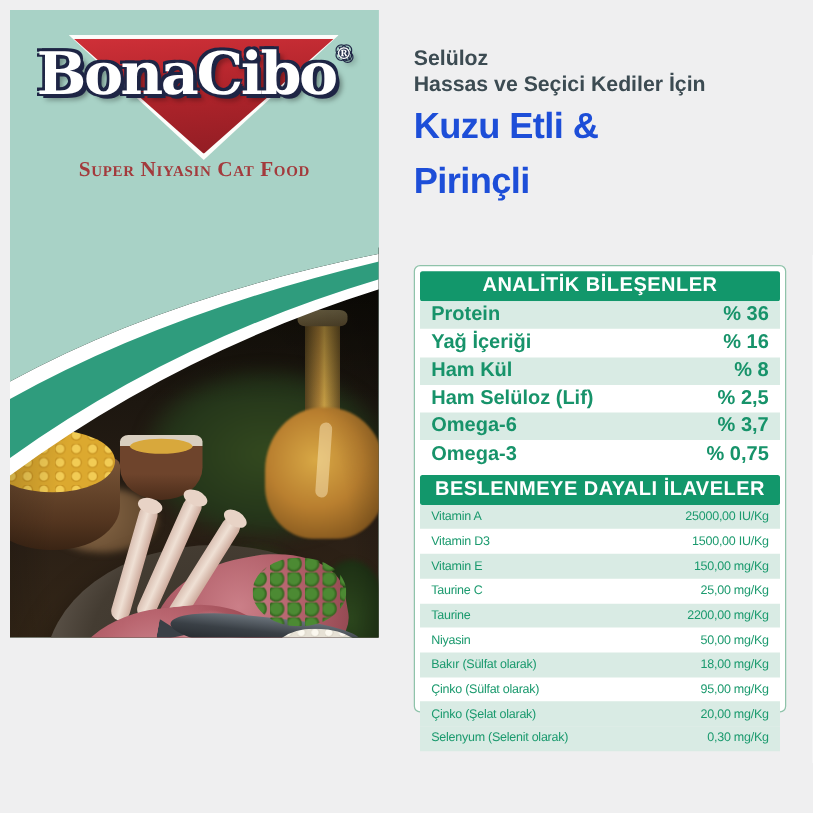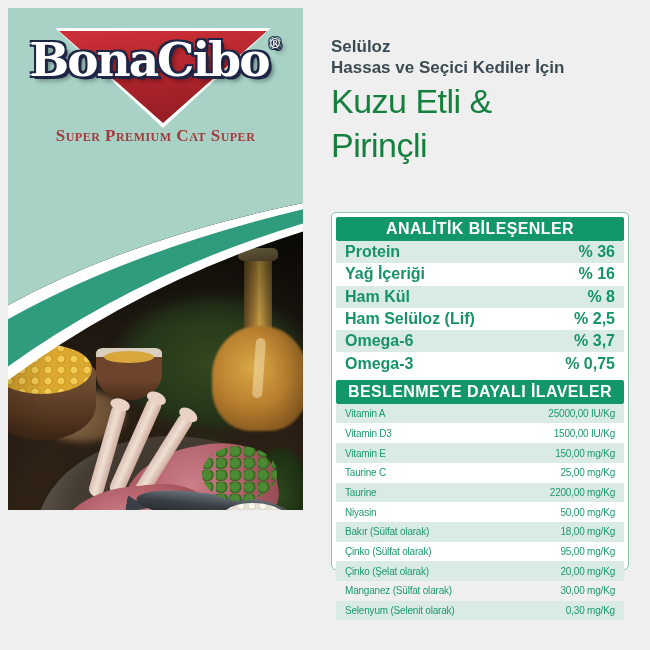--- a/index.html
+++ b/index.html
@@ -80,21 +80,21 @@
     text-shadow:-2px -2px 0 #1e2545,2px -2px 0 #1e2545,-2px 2px 0 #1e2545,2px 2px 0 #1e2545,
       3px 3px 0 #1e2545,5px 5px 4px rgba(0,0,0,.35);}
   .logo-text sup{font-size:13px;letter-spacing:0;vertical-align:28px;}
   .tagline{position:absolute;left:0;top:118px;width:100%;text-align:center;
     font-family:"Liberation Serif",serif;font-variant:small-caps;font-weight:bold;font-size:17px;
     letter-spacing:.5px;color:#a33a3c;}
 
   
   .right-col{position:absolute;left:331px;top:36px;width:300px;}
   .audience{font-size:17px;font-weight:bold;color:#3c4b52;line-height:21px;}
-  .product-name{font-size:34px;font-weight:normal;color:#15803d;line-height:41px;margin-top:3px;letter-spacing:-.5px;}
+  .product-name{font-size:29px;font-weight:bold;color:#1d4ed8;line-height:41px;margin-top:3px;letter-spacing:-.5px;}
 
   .tables-card{position:absolute;left:331px;top:212px;width:298px;height:358px;background:#fff;
     border:1px solid #8fc3aa;border-radius:5px;box-sizing:border-box;padding:4px;}
   .tbl-header{background:#12976b;color:#fff;font-weight:bold;text-align:center;font-size:16px;
     letter-spacing:.4px;height:24px;line-height:24px;border-radius:2px;white-space:nowrap;}
   .tbl-header.second{margin-top:5px;}
   .row{display:flex;justify-content:space-between;align-items:center;padding:0 9px;}
   .row.tint{background:#d9ebe4;}
   .rows-analytic .row{height:22.3px;font-size:16px;font-weight:bold;color:#17936a;}
   .rows-additive .row{height:19.7px;font-size:10px;color:#1b9a6e;letter-spacing:-.2px;}
@@ -140,21 +140,21 @@
     <svg class="swoosh" width="295" height="640" viewBox="0 0 295 640">
       <path d="M -5 300 Q 120 230 300 194 L 300 222 Q 132 274 -5 376 Z" fill="#ffffff"></path>
       <path d="M -5 314 Q 122 242 300 200 L 300 214 Q 130 264 -5 362 Z" fill="#2f9c7d"></path>
       <path d="M -5 -5 L 300 -5 L 300 194 Q 120 230 -5 300 Z" fill="#a8d2c6"></path>
     </svg>
 
     <div class="logo-block">
       <div class="tri tri-white"></div>
       <div class="tri tri-red"></div>
       <div class="logo-text"><span>BonaCibo</span><sup>®</sup></div>
-      <div class="tagline">Super Premium Cat Super</div>
+      <div class="tagline">Super Niyasin Cat Food</div>
     </div>
   </div>
 
   <div class="right-col">
     <div class="audience">Selüloz</div>
     <div class="audience">Hassas ve Seçici Kediler İçin</div>
     <div class="product-name">Kuzu Etli &amp;</div>
     <div class="product-name">Pirinçli</div>
   </div>
 
@@ -233,24 +233,20 @@
         <div class="row">
           <span class="lbl">Çinko (Sülfat olarak)</span>
           <span class="val">95,00 mg/Kg</span>
         </div>
 
         <div class="row tint">
           <span class="lbl">Çinko (Şelat olarak)</span>
           <span class="val">20,00 mg/Kg</span>
         </div>
 
-        <div class="row">
-          <span class="lbl">Manganez (Sülfat olarak)</span>
-          <span class="val">30,00 mg/Kg</span>
-        </div>
 
         <div class="row tint">
           <span class="lbl">Selenyum (Selenit olarak)</span>
           <span class="val">0,30 mg/Kg</span>
         </div>
       </div>
   </div>
 
 </div>
 

